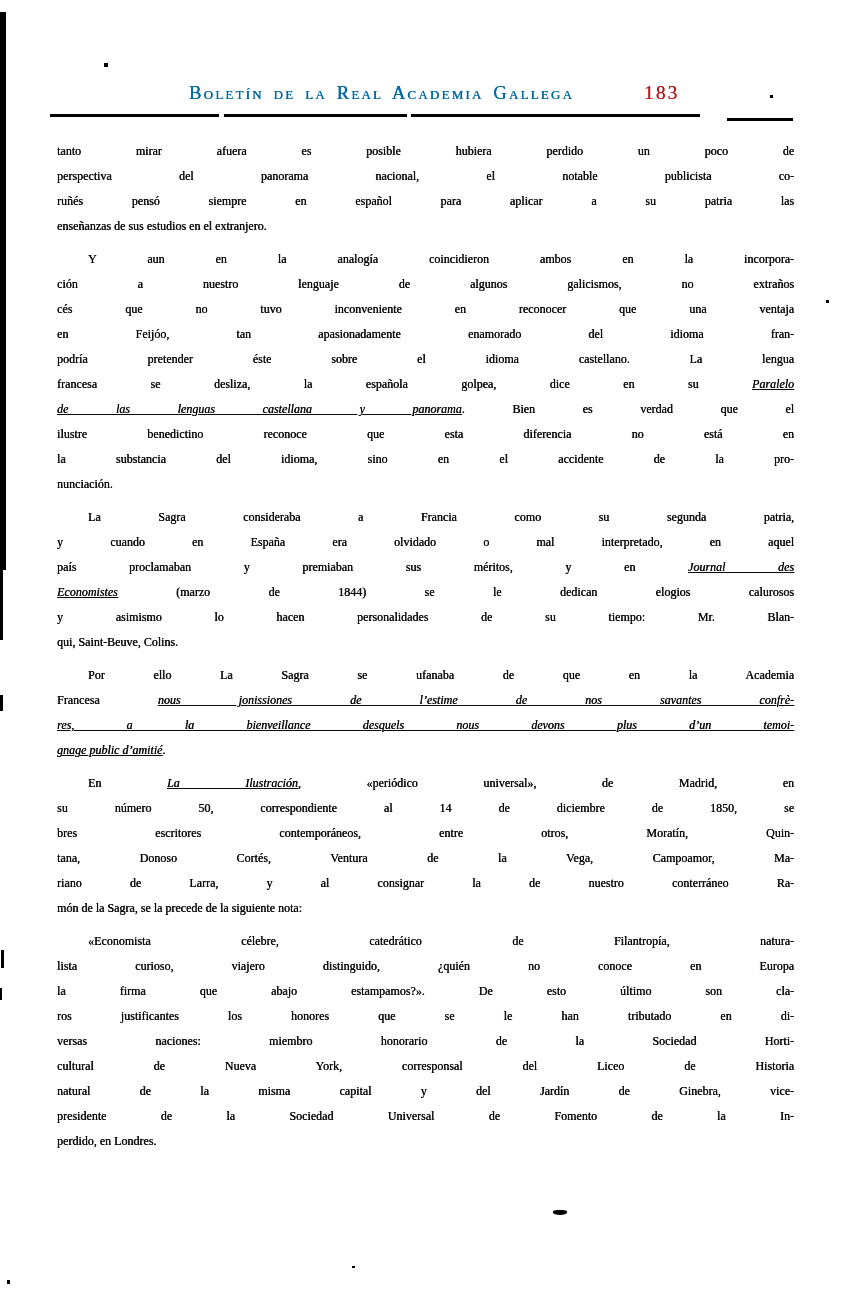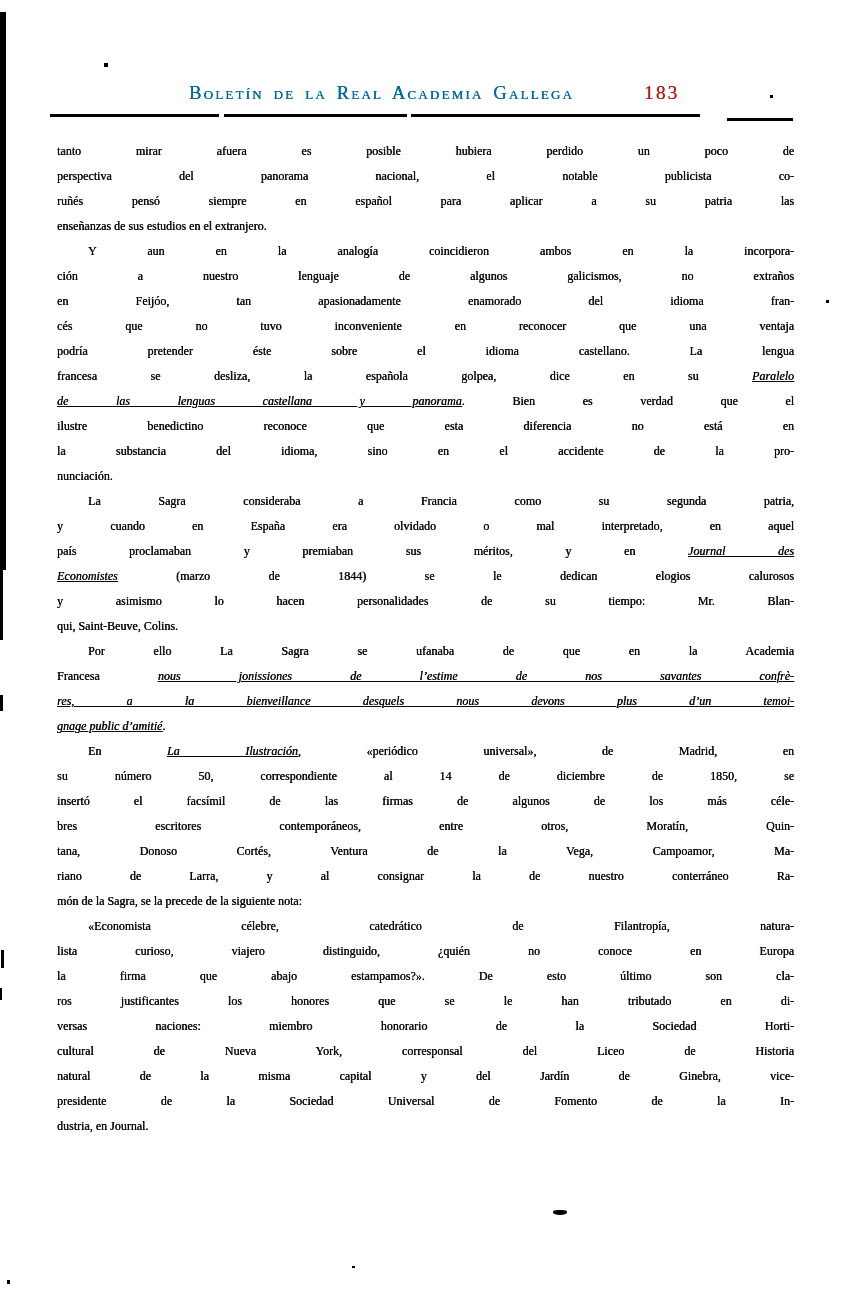--- a/index.html
+++ b/index.html
@@ -54,21 +54,21 @@
     font-size: 12px;
     line-height: 25px;
     text-shadow: 0.35px 0 0 currentColor;
   }
   .line {
     height: 25px;
     text-align: justify;
     text-align-last: justify;
   }
   .line.last { text-align-last: left; }
-  .line.indent { padding-left: 31px; }
+  .line.indent { padding-left: 31px; margin-top: 8px; }
   .line i { font-style: italic; text-decoration: underline; }
 
   
   .artifact { position: absolute; background: #000; }
   .edge-bar-solid { left: 0; top: 12px; width: 6px; height: 558px; }
   .edge-bar-thin  { left: 0; top: 570px; width: 3px; height: 70px; }
   .edge-tick-1    { left: 0; top: 695px; width: 3px; height: 16px; }
   .edge-tick-2    { left: 1px; top: 950px; width: 3px; height: 18px; }
   .edge-tick-3    { left: 0; top: 988px; width: 2px; height: 12px; }
   .speck-1 { left: 104px; top: 63px;  width: 4px;  height: 4px; }
@@ -88,54 +88,53 @@
   <div class="rule-main"></div>
   <div class="rule-right"></div>
 
   <div class="text-block">
       <div class="line"><span>tanto mirar afuera es posible hubiera perdido un poco de</span></div>
       <div class="line"><span>perspectiva del panorama nacional, el notable publicista co-</span></div>
       <div class="line"><span>ruñés pensó siempre en español para aplicar a su patria las</span></div>
       <div class="line last"><span>enseñanzas de sus estudios en el extranjero.</span></div>
       <div class="line indent"><span>Y aun en la analogía coincidieron ambos en la incorpora-</span></div>
       <div class="line"><span>ción a nuestro lenguaje de algunos galicismos, no extraños</span></div>
+      <div class="line"><span>cés que no tuvo inconveniente en reconocer que una ventaja</span></div>
       <div class="line"><span>en Feijóo, tan apasionadamente enamorado del idioma fran-</span></div>
-      <div class="line"><span>cés que no tuvo inconveniente en reconocer que una ventaja</span></div>
       <div class="line"><span>podría pretender éste sobre el idioma castellano. La lengua</span></div>
       <div class="line"><span>francesa se desliza, la española golpea, dice en su </span><i>Paralelo</i></div>
       <div class="line"><i>de las lenguas castellana y panorama</i><span>. Bien es verdad que el</span></div>
       <div class="line"><span>ilustre benedictino reconoce que esta diferencia no está en</span></div>
       <div class="line"><span>la substancia del idioma, sino en el accidente de la pro-</span></div>
       <div class="line last"><span>nunciación.</span></div>
       <div class="line indent"><span>La Sagra consideraba a Francia como su segunda patria,</span></div>
       <div class="line"><span>y cuando en España era olvidado o mal interpretado, en aquel</span></div>
       <div class="line"><span>país proclamaban y premiaban sus méritos, y en </span><i>Journal des</i></div>
       <div class="line"><i>Economistes</i><span> (marzo de 1844) se le dedican elogios calurosos</span></div>
       <div class="line"><span>y asimismo lo hacen personalidades de su tiempo: Mr. Blan-</span></div>
       <div class="line last"><span>qui, Saint-Beuve, Colins.</span></div>
       <div class="line indent"><span>Por ello La Sagra se ufanaba de que en la Academia</span></div>
       <div class="line"><span>Francesa </span><i>nous jonissiones de l’estime de nos savantes confrè-</i></div>
       <div class="line"><i>res, a la bienveillance desquels nous devons plus d’un temoi-</i></div>
       <div class="line last"><i>gnage public d’amitié</i><span>.</span></div>
       <div class="line indent"><span>En </span><i>La Ilustración</i><span>, «periódico universal», de Madrid, en</span></div>
       <div class="line"><span>su número 50, correspondiente al 14 de diciembre de 1850, se</span></div>
-      <div class="line"><span>insertó el facsímil de las firmas de algunos de los más céle-</span></div>
       <div class="line"><span>bres escritores contemporáneos, entre otros, Moratín, Quin-</span></div>
       <div class="line"><span>tana, Donoso Cortés, Ventura de la Vega, Campoamor, Ma-</span></div>
       <div class="line"><span>riano de Larra, y al consignar la de nuestro conterráneo Ra-</span></div>
       <div class="line last"><span>món de la Sagra, se la precede de la siguiente nota:</span></div>
       <div class="line indent"><span>«Economista célebre, catedrático de Filantropía, natura-</span></div>
       <div class="line"><span>lista curioso, viajero distinguido, ¿quién no conoce en Europa</span></div>
       <div class="line"><span>la firma que abajo estampamos?». De esto último son cla-</span></div>
       <div class="line"><span>ros justificantes los honores que se le han tributado en di-</span></div>
       <div class="line"><span>versas naciones: miembro honorario de la Sociedad Horti-</span></div>
       <div class="line"><span>cultural de Nueva York, corresponsal del Liceo de Historia</span></div>
       <div class="line"><span>natural de la misma capital y del Jardín de Ginebra, vice-</span></div>
       <div class="line"><span>presidente de la Sociedad Universal de Fomento de la In-</span></div>
-      <div class="line last"><span>dustria, en Journal.</span></div>
+      <div class="line last"><span>perdido, en Londres.</span></div>
     </div>
 
   <div class="artifact edge-bar-solid"></div>
   <div class="artifact edge-bar-thin"></div>
   <div class="artifact edge-tick-1"></div>
   <div class="artifact edge-tick-2"></div>
   <div class="artifact edge-tick-3"></div>
   <div class="artifact speck-1"></div>
   <div class="artifact speck-2"></div>
   <div class="artifact speck-3"></div>

